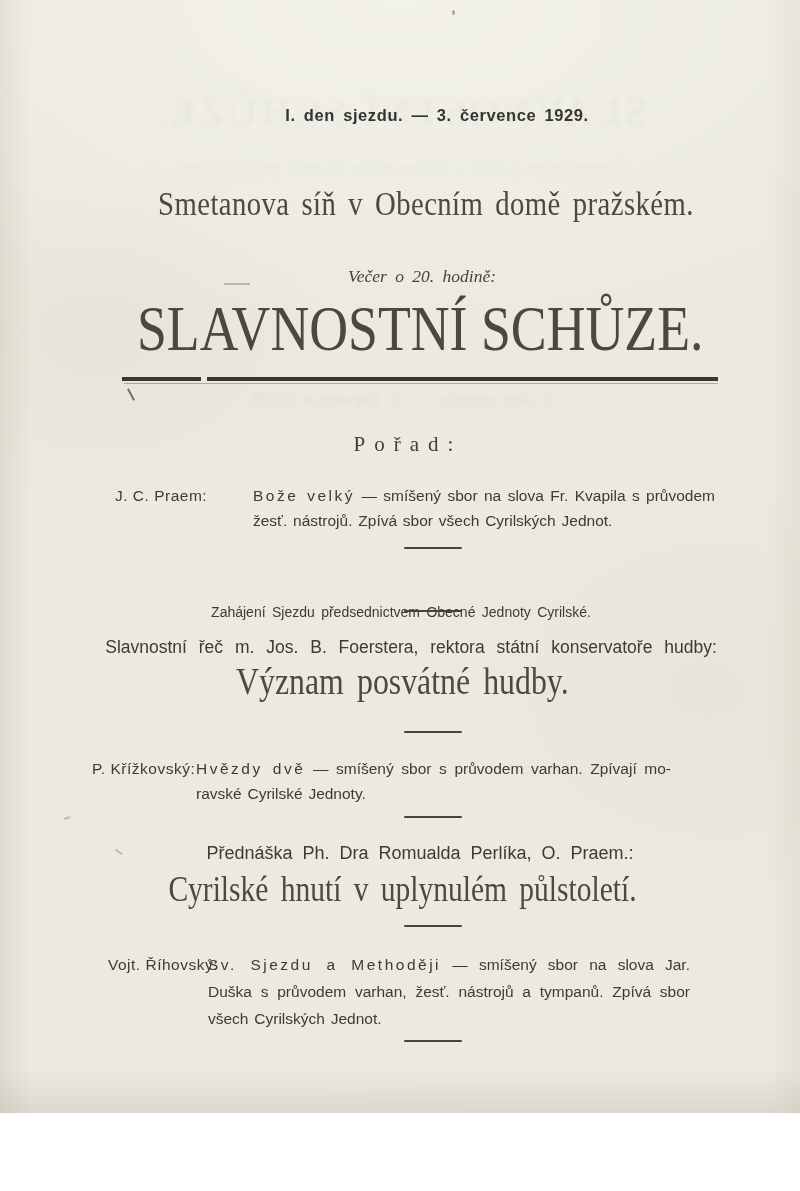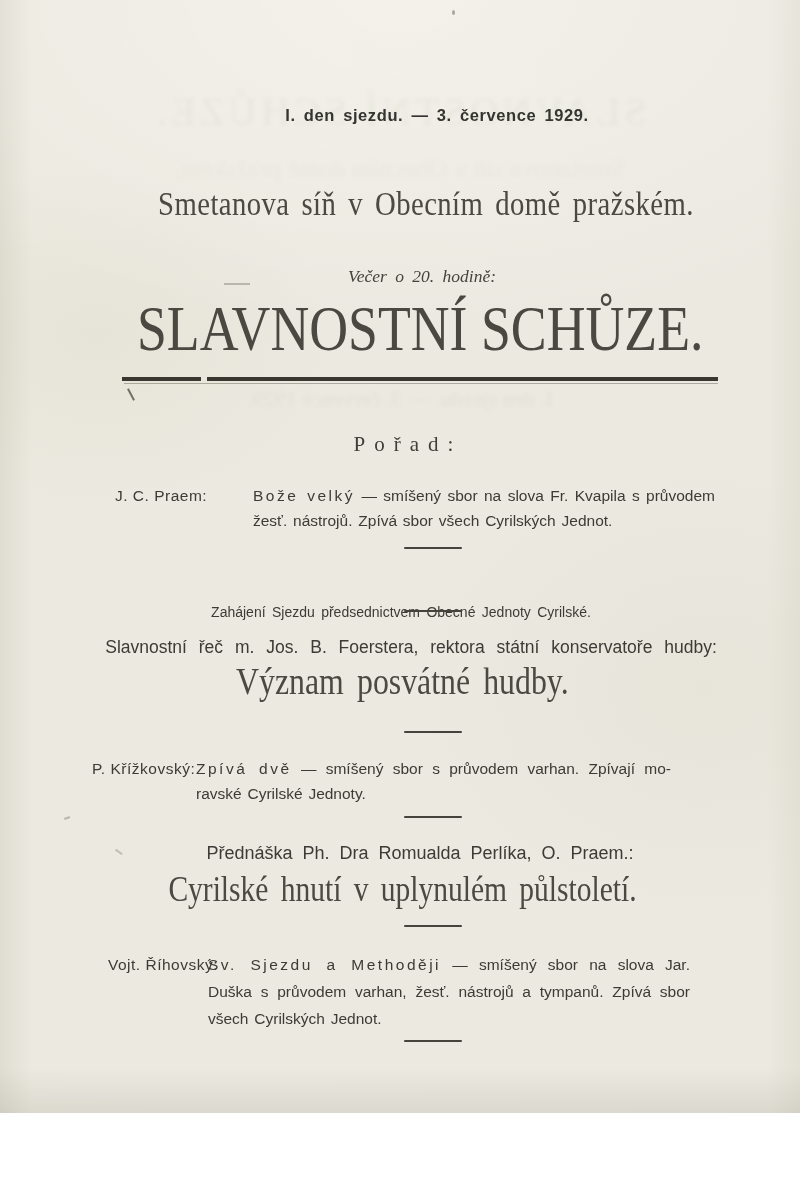--- a/index.html
+++ b/index.html
@@ -118,21 +118,21 @@
 
   <div class="abs ctr speech-intro">Slavnostní řeč m. Jos. B. Foerstera, rektora státní konservatoře hudby:</div>
   <div class="abs ctr speech-title">
     <span class="cond" style="--sx:.86">Význam posvátné hudby.</span>
   </div>
 
   <div class="hr" style="top:731px"></div>
 
   <div class="item item2">
     <div class="composer">P. Křížkovský:</div>
-    <div class="item-text"><span class="work">Zpívá dvě</span> <span>— smíšený sbor s průvodem varhan. Zpívají mo­ravské Cyrilské Jednoty.</span></div>
+    <div class="item-text"><span class="work">Hvězdy dvě</span> <span>— smíšený sbor s průvodem varhan. Zpívají mo­ravské Cyrilské Jednoty.</span></div>
   </div>
 
   <div class="hr" style="top:816px"></div>
 
   <div class="abs ctr lecture-intro">Přednáška Ph. Dra Romualda Perlíka, O. Praem.:</div>
   <div class="abs ctr lecture-title">
     <span class="cond" style="--sx:.82">Cyrilské hnutí v uplynulém půlstoletí.</span>
   </div>
 
   <div class="hr" style="top:925px"></div>

